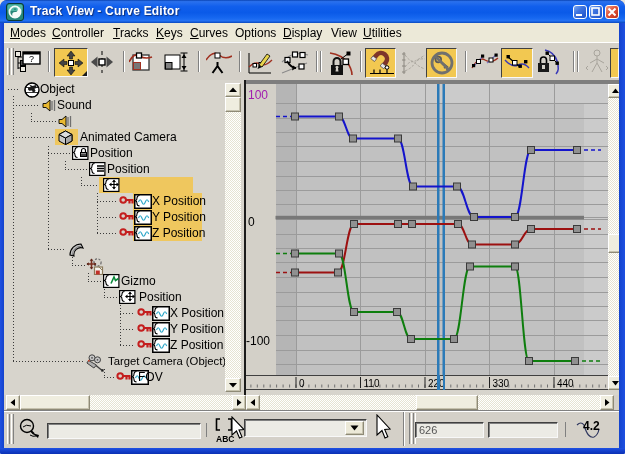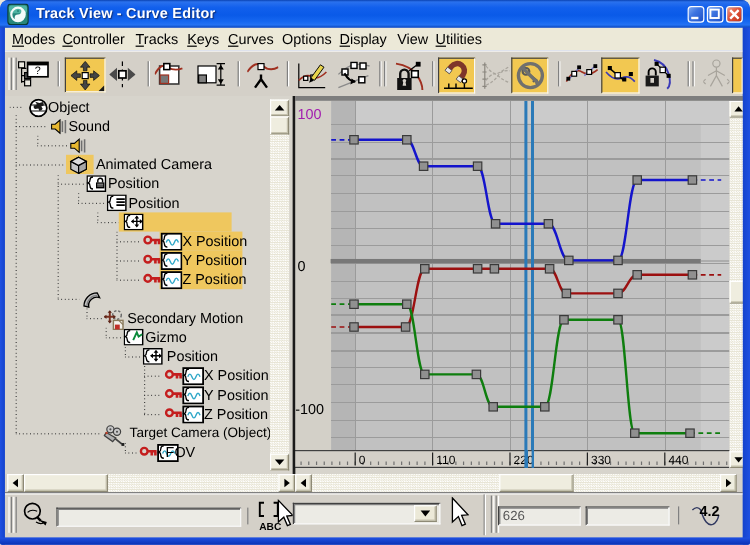--- a/index.html
+++ b/index.html
@@ -333,21 +333,20 @@
         <path d="M4.5 13 A8.5 8.5 0 0 1 13 4.2" fill="none" stroke="#808080" stroke-width="1"></path>
       </svg>
       <svg class="abs" style="left:82px;top:178px" width="18" height="17">
 <circle cx="11.5" cy="4.5" r="3.6" fill="none" stroke="#6a6a6a" stroke-width="1.2" stroke-dasharray="2 1.5"></circle>
 <path d="M5.5 1.5 v9 M1 6 h9" stroke="#7A3020" stroke-width="1.6"></path>
 <path d="M5.5 0.5 l1.8 2.2 h-3.6z M5.5 11.5 l1.8 -2.2 h-3.6z M0.5 6 l2.2 -1.8 v3.6z M10.5 6 l-2.2 -1.8 v3.6z" fill="#5a2418"></path>
 <rect x="8.5" y="9" width="8" height="7.5" fill="#F4F2EC" stroke="#8A7A5A" stroke-width="1.2"></rect>
 <rect x="9.8" y="12.5" width="4" height="4" fill="#C03028"></rect>
 <path d="M13 9 l3.5 3.5" stroke="#8A7A5A"></path>
 </svg>
-      <div class="trow" style="left:102px;top:177px;">Secondary Motion</div>
       <svg class="abs" style="left:99px;top:194px" width="17" height="14">
         <rect x="0.6" y="0.6" width="15.3" height="12.8" fill="#fff" stroke="#000" stroke-width="1.2"></rect>
         <path d="M5.5 1.5 q-2.5 0 -2.5 2.5 q0 2 -1.5 2.5 q1.5 0.5 1.5 2.5 q0 2.5 2.5 2.5" fill="none" stroke="#000" stroke-width="1.1"></path>
         <path d="M8 9.5 L11 3 l1.5 3.5 3 -2" stroke="#0A8A3A" stroke-width="1.6" fill="none"></path>
       </svg>
       <div class="trow" style="left:117px;top:193px;text-align:right;">Gizmo</div>
       <svg class="abs" style="left:115px;top:210px" width="17" height="14">
         <rect x="0.6" y="0.6" width="15.3" height="12.8" fill="#fff" stroke="#000" stroke-width="1.2"></rect>
         <path d="M5.5 1.5 q-2.5 0 -2.5 2.5 q0 2 -1.5 2.5 q1.5 0.5 1.5 2.5 q0 2.5 2.5 2.5" fill="none" stroke="#000" stroke-width="1.1"></path>
         <path d="M11 2.5 v8 M7 6.5 h8" stroke="#000" stroke-width="1.2"></path>

